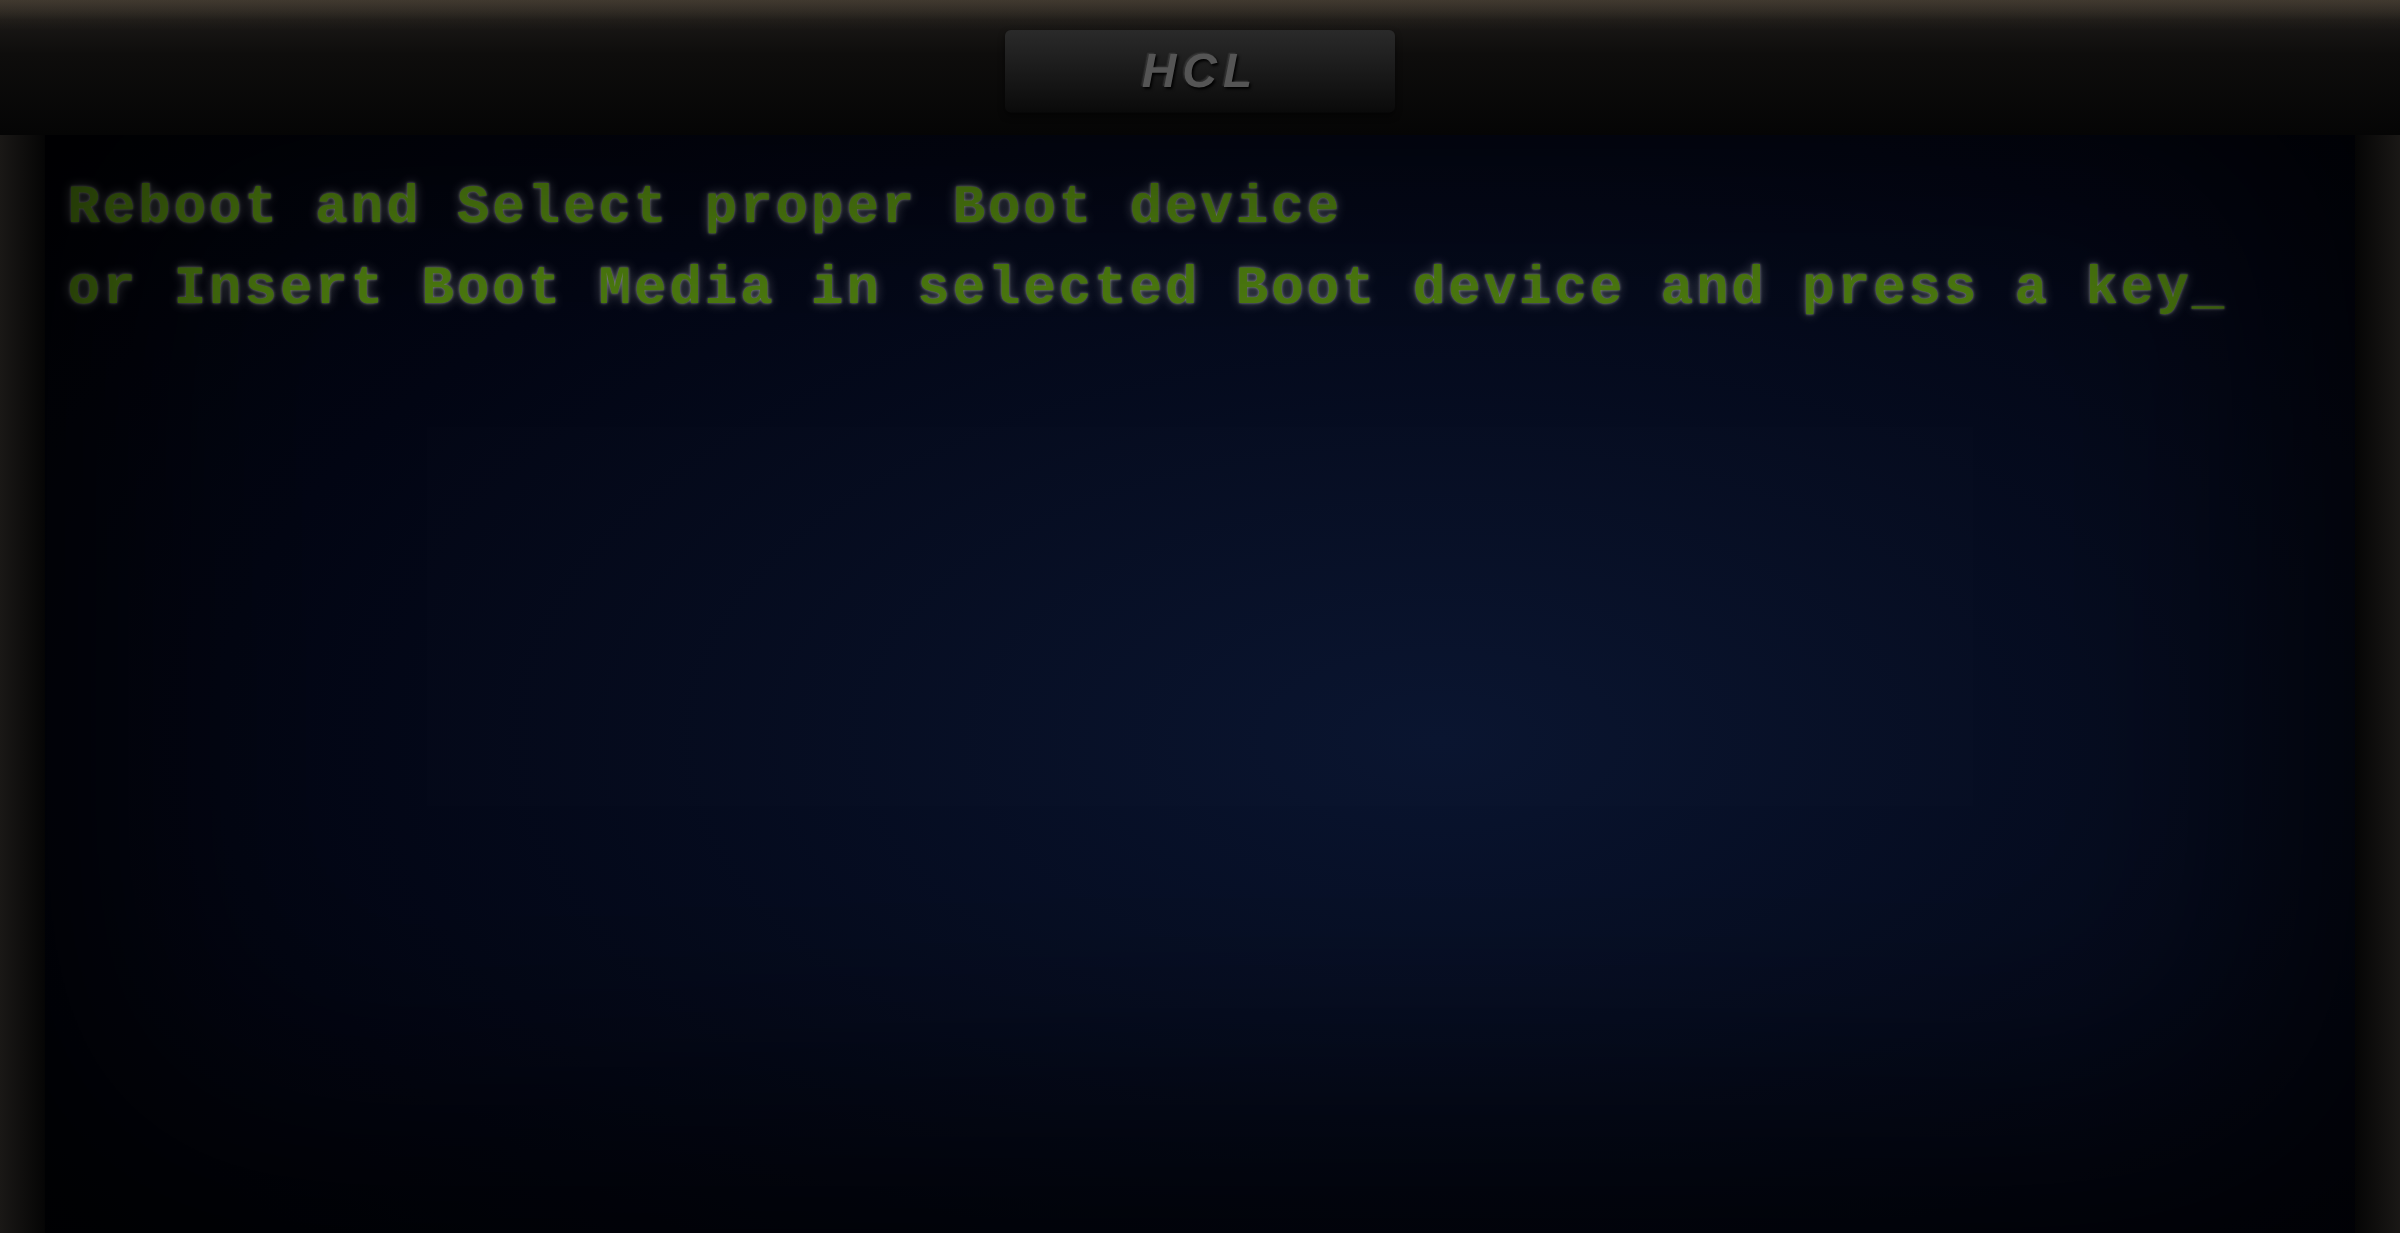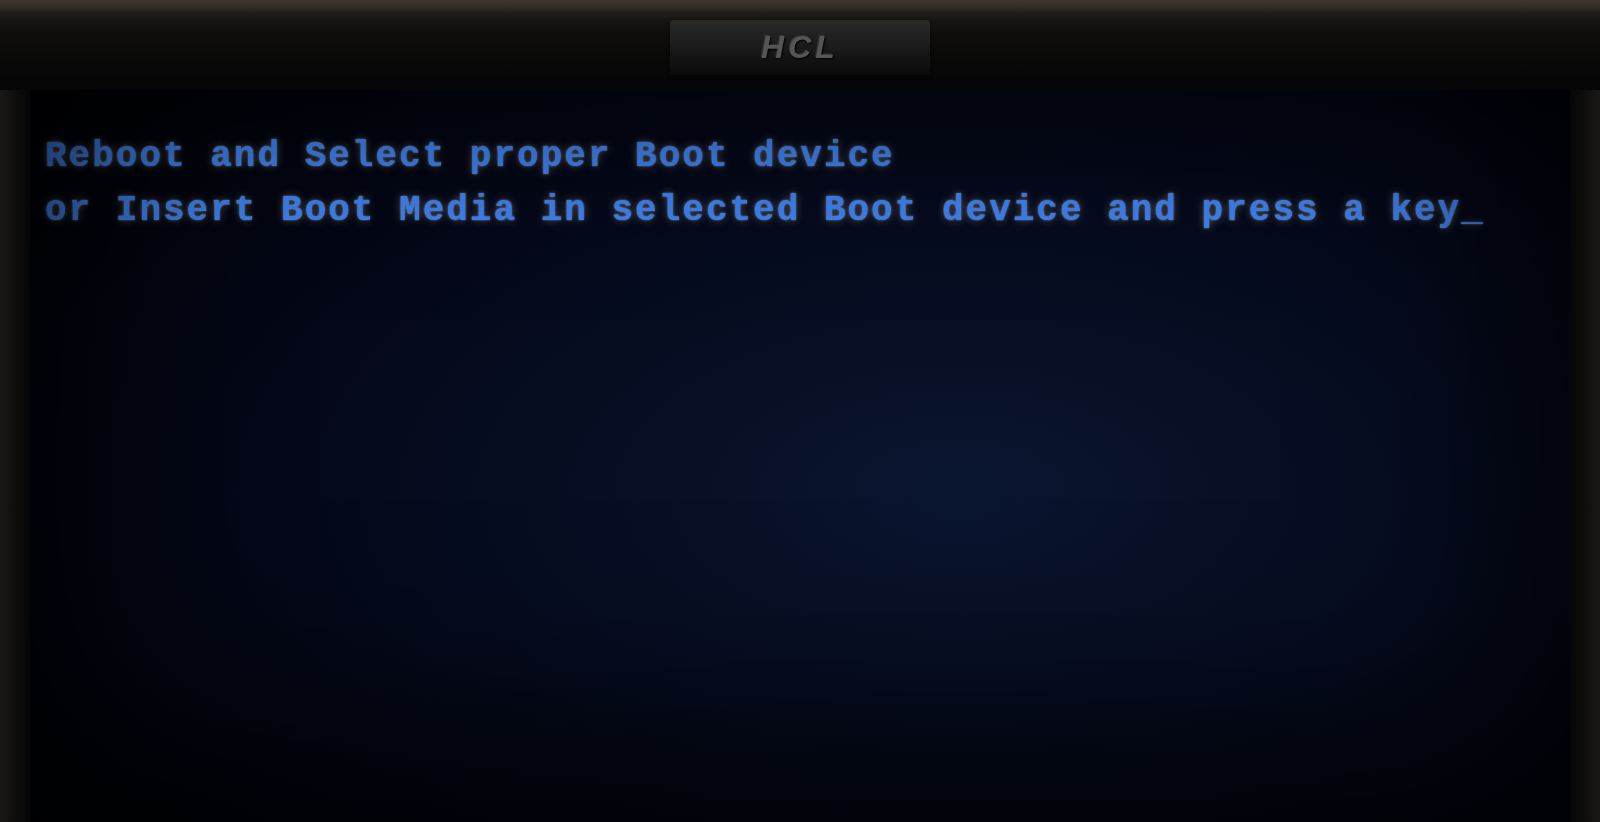--- a/index.html
+++ b/index.html
@@ -60,27 +60,27 @@
       font-family: Arial, sans-serif;
       font-weight: 900;
       font-size: 32px;
       font-style: italic;
       letter-spacing: 4px;
       color: #555555;
       text-shadow: 1px 1px 2px #000, -1px -1px 1px rgba(120,120,120,0.3);
     }
     .screen-content {
       position: absolute;
-      top: 130px;
+      top: 112px;
       left: 45px;
       right: 40px;
       font-family: 'Courier New', Courier, monospace;
       font-size: 36px;
       font-weight: bold;
-      color: #3b82f6;
+      color: #4d7c0f;
       letter-spacing: 2px;
       line-height: 1.5;
       white-space: pre;
       text-shadow: 0 0 8px rgba(255,255,255,0.3), 0 0 2px rgba(255,255,255,0.5);
       filter: blur(0.5px);
     }
     .cursor {
       display: inline-block;
       animation: blink 1s step-start infinite;
     }

